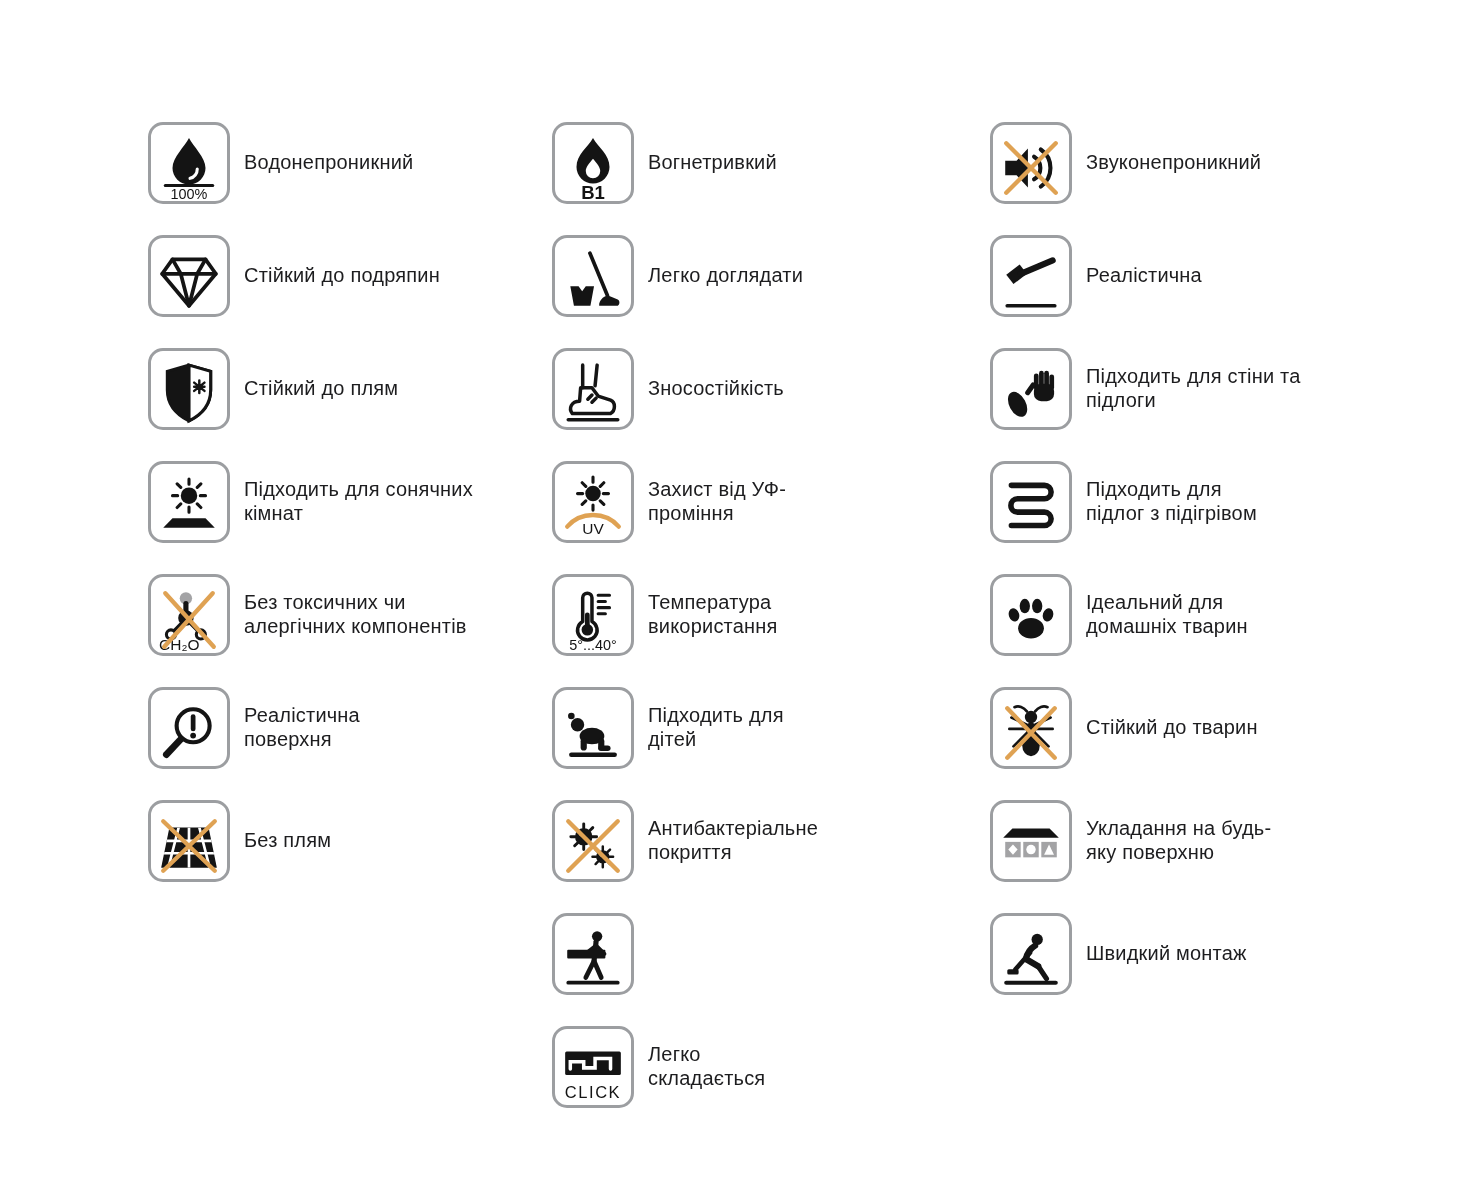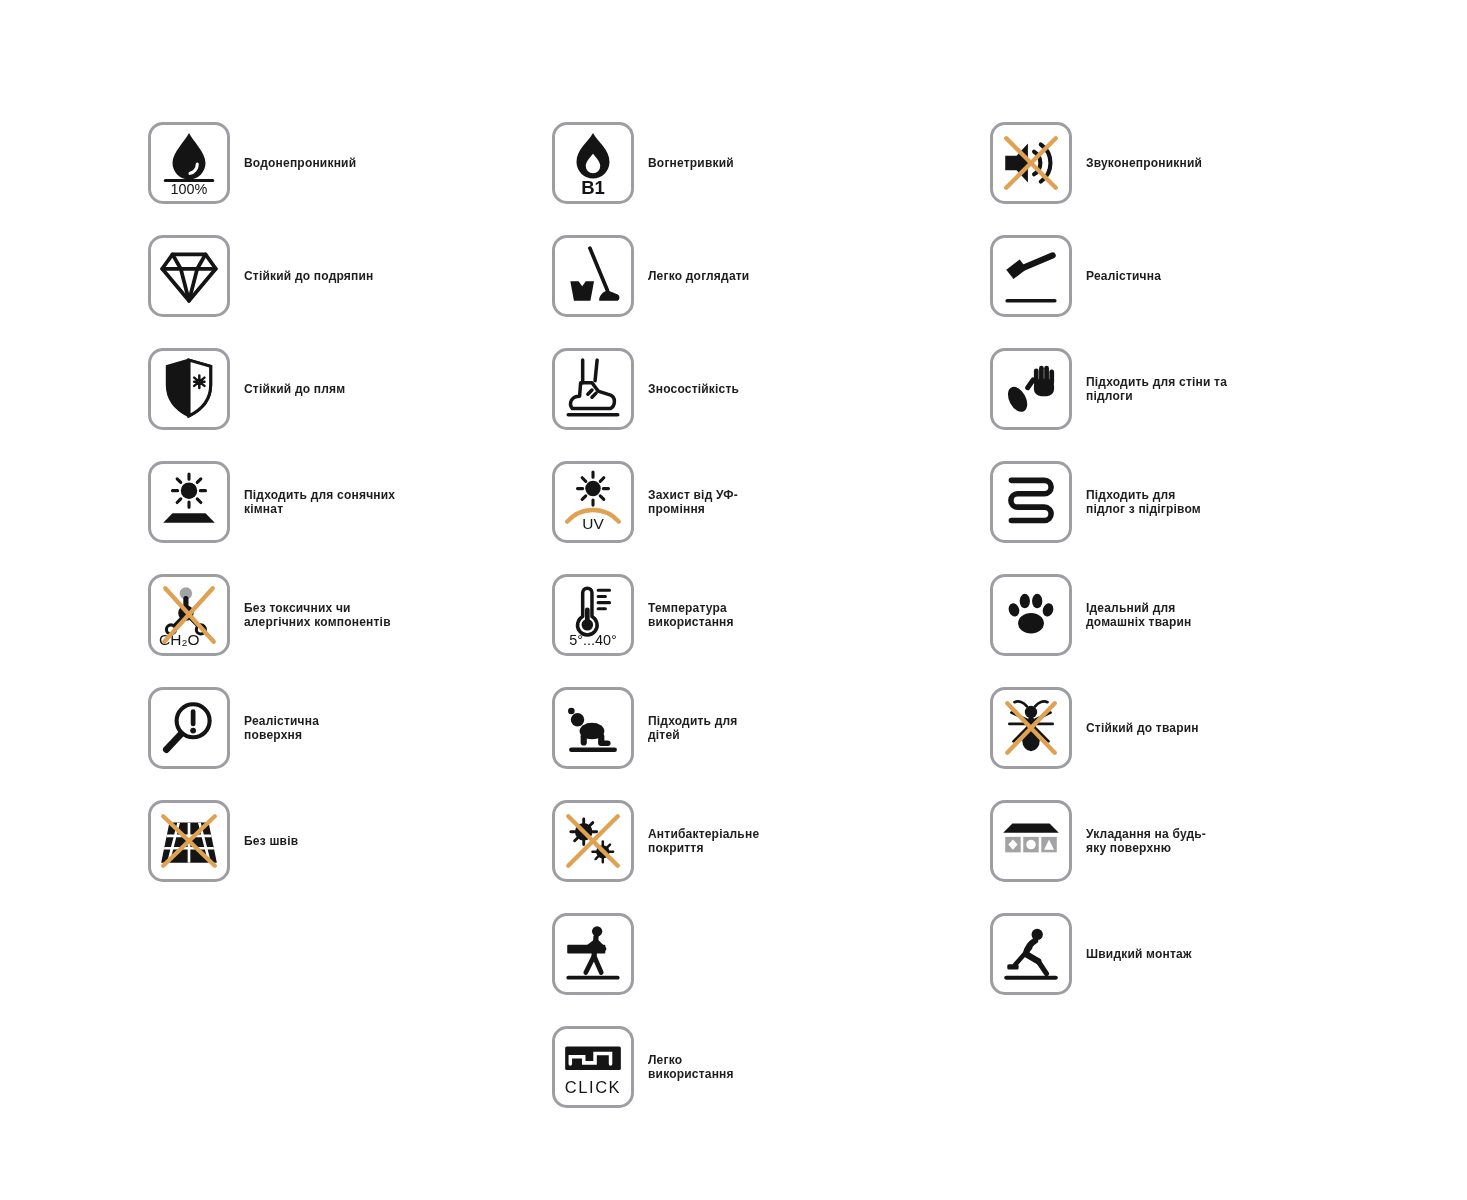--- a/index.html
+++ b/index.html
@@ -15,24 +15,24 @@
   body{width:1467px;height:1200px;background:var(--page-bg);overflow:hidden;
        font-family:"Liberation Sans",sans-serif}
   .wrap{position:relative;width:1467px;height:1200px}
   .col{position:absolute;top:122px}
   .col-1{left:148px;width:395px}
   .col-2{left:552px;width:430px}
   .col-3{left:990px;width:400px}
   .row{height:113px}
   .row-inner{display:flex;align-items:center;gap:14px;height:82px}
   .icon-box{width:82px;height:82px;flex:none;border:3.5px solid var(--icon-border);
-            border-radius:15px;background:#fff;display:flex;align-items:center;
+            border-radius:15px;background:#fff;display:flex;align-items:flex-end;
             justify-content:center}
   .ic{width:66px;height:66px;display:block}
-  .label{font-size:12px;font-weight:700;line-height:1.18;color:var(--label-text);
+  .label{font-size:20px;font-weight:400;line-height:1.18;color:var(--label-text);
          white-space:pre-line;letter-spacing:.2px}
   .fl{fill:var(--icon-glyph)}
   .st{stroke:var(--icon-glyph);fill:none;stroke-linecap:round;stroke-linejoin:round}
   .wt{stroke:#fff;fill:none;stroke-linecap:round}
   .xx{stroke:var(--cross-orange);fill:none;stroke-width:4.2;stroke-linecap:round}
   .tx{fill:var(--icon-glyph);font-family:"Liberation Sans",sans-serif;font-weight:700}
   .txl{font-weight:400}
 </style>
 </head>
 <body>
@@ -148,21 +148,21 @@
                   <path d="M13 14H51L59 53H5Z"></path>
                 </clipPath>
               </defs>
           <path class="fl" d="M13 14H51L59 53H5Z"></path>
           <g clip-path="url(#c9)" class="wt" stroke-width="2.6">
             <path d="M4 27H60M2 39H62M32 14V53M22 14 12 53M42 14 52 53"></path>
           </g>
           <path class="xx" d="M7 8 57 56M57 8 7 56"></path>
         </svg>
       </span>
-      <span class="label">Без швів</span>
+      <span class="label">Без плям</span>
     </div>
       </div>
 
   </div>
 
   <div class="col col-2">
 
     <div class="row">
         <div class="row-inner">
       <span class="icon-box">
@@ -299,21 +299,21 @@
     <div class="row">
         <div class="row-inner">
       <span class="icon-box">
         <svg class="ic" viewBox="0 0 64 64">
           <rect class="fl" x="5" y="12" width="54" height="23" rx="1.5"></rect>
           <path class="wt" stroke-width="3.4" d="M10 29v-7h13v6h11v-9h15v10"></path>
           <text class="tx txl" x="32" y="57" font-size="16" text-anchor="middle" letter-spacing="1.5">CLICK</text>
         </svg>
       </span>
       <span class="label">Легко
-використання</span>
+складається</span>
     </div>
       </div>
 
   </div>
 
   <div class="col col-3">
 
     <div class="row">
         <div class="row-inner">
       <span class="icon-box">

